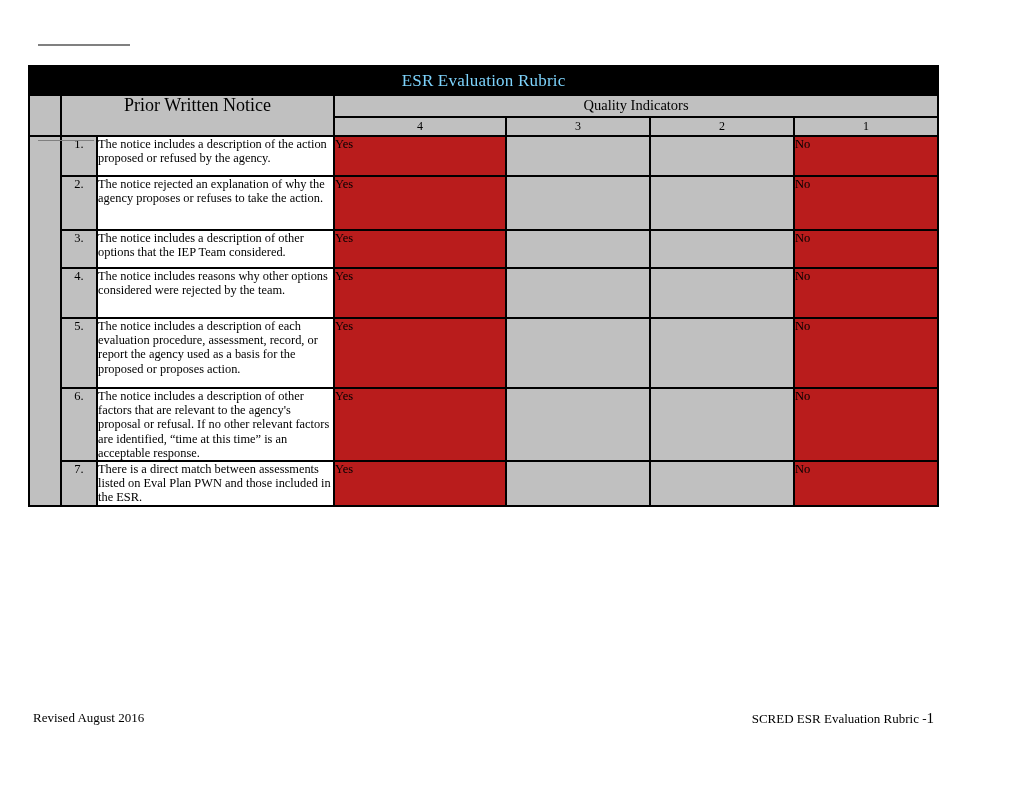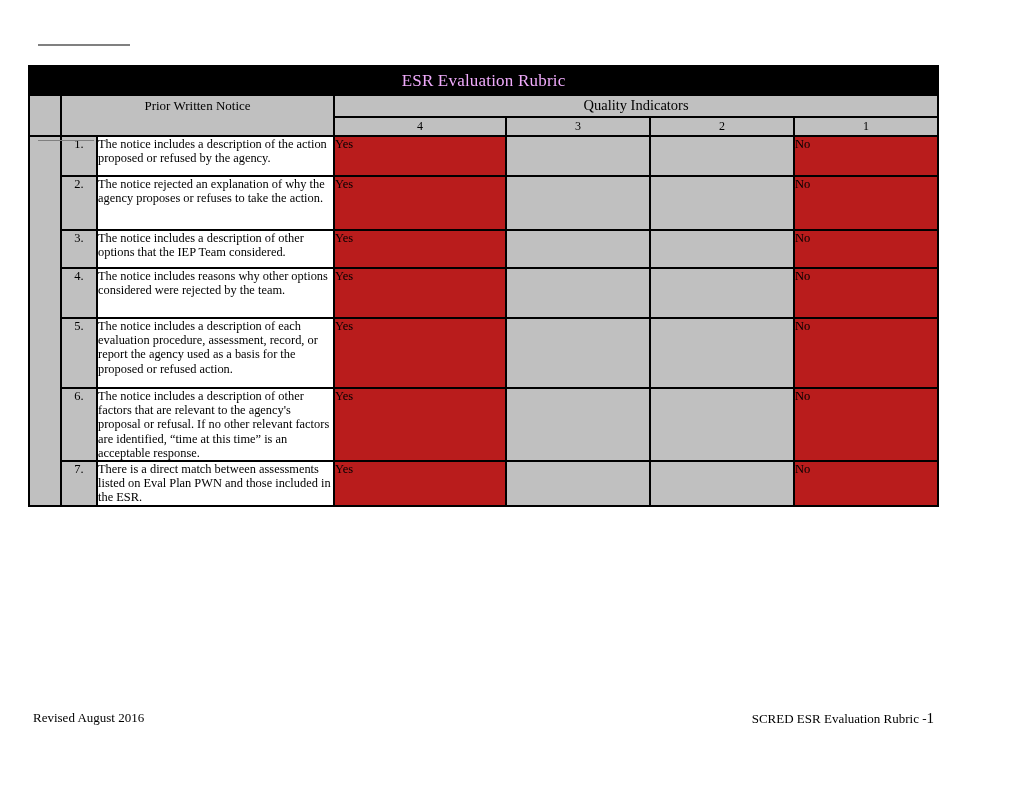--- a/index.html
+++ b/index.html
@@ -45,37 +45,37 @@
   .rubric td, .rubric th {
     border: 2px solid #000000;
     padding: 0;
     vertical-align: top;
     font-weight: normal;
   }
 
   
   .title-bar {
     background: #000000;
-    color: #f0abfc;
+    color: #7dd3fc;
     text-align: center;
     font-size: 17px;
     font-weight: bold;
     height: 27px;
     line-height: 27px;
     letter-spacing: .2px;
     border: 2px solid #000000;
     border-bottom: 1px solid #000000;
   }
 
   
   .hdr {
     background: #c0c0c0;
     text-align: center;
     font-weight: bold;
-    font-size: 13px;
+    font-size: 18px;
   }
   .hdr-spine { background: #c0c0c0; }
   .hdr-pwn {
     height: 20px;
     line-height: 19px;
   }
   .hdr-qi {
     height: 20px;
     line-height: 19px;
     font-size: 14.5px;
@@ -228,21 +228,21 @@
         <td class="numcell">4.</td>
         <td class="desc" style="height:48px">The notice includes reasons why other options considered were rejected by the team.</td>
         <td class="score-open">Yes</td>
         <td class="score-shaded"></td>
         <td class="score-shaded"></td>
         <td class="score-open">No</td>
       </tr>
 
       <tr>
         <td class="numcell">5.</td>
-        <td class="desc" style="height:68px">The notice includes a description of each evaluation procedure, assessment, record, or report the agency used as a basis for the proposed or refused action.</td>
+        <td class="desc" style="height:68px">The notice includes a description of each evaluation procedure, assessment, record, or report the agency used as a basis for the proposed or proposes action.</td>
         <td class="score-open">Yes</td>
         <td class="score-shaded"></td>
         <td class="score-shaded"></td>
         <td class="score-open">No</td>
       </tr>
 
       <tr>
         <td class="numcell">6.</td>
         <td class="desc" style="height:60px">The notice includes a description of other factors that are relevant to the agency's proposal or refusal. If no other relevant factors are identified, “time at this time” is an acceptable response.</td>
         <td class="score-open">Yes</td>

